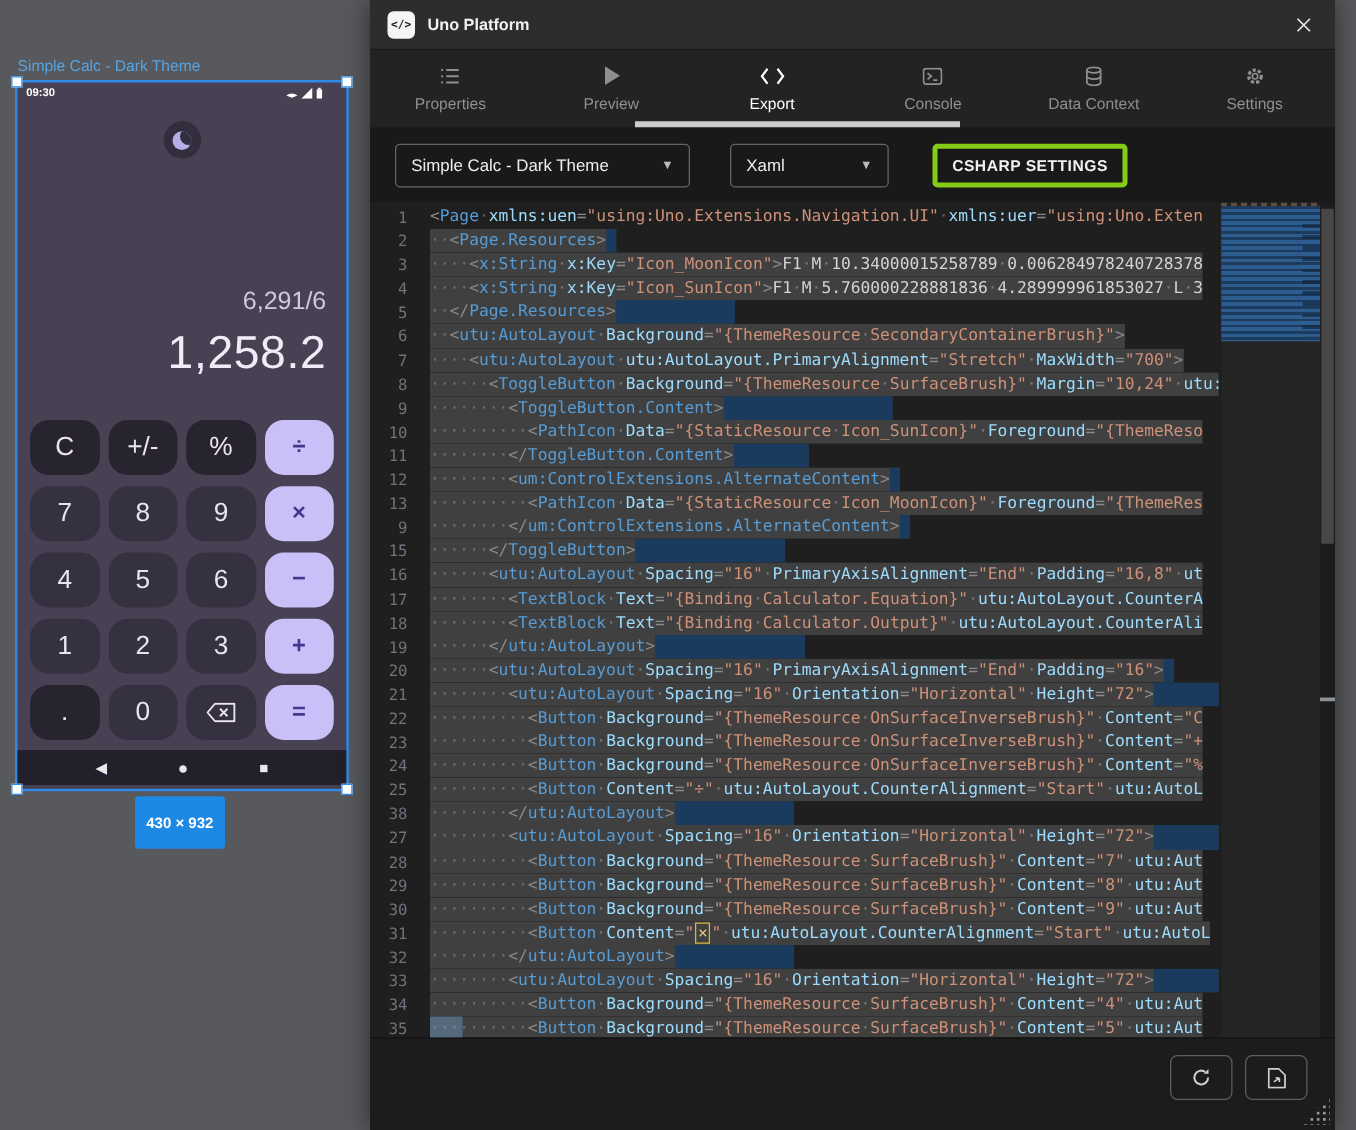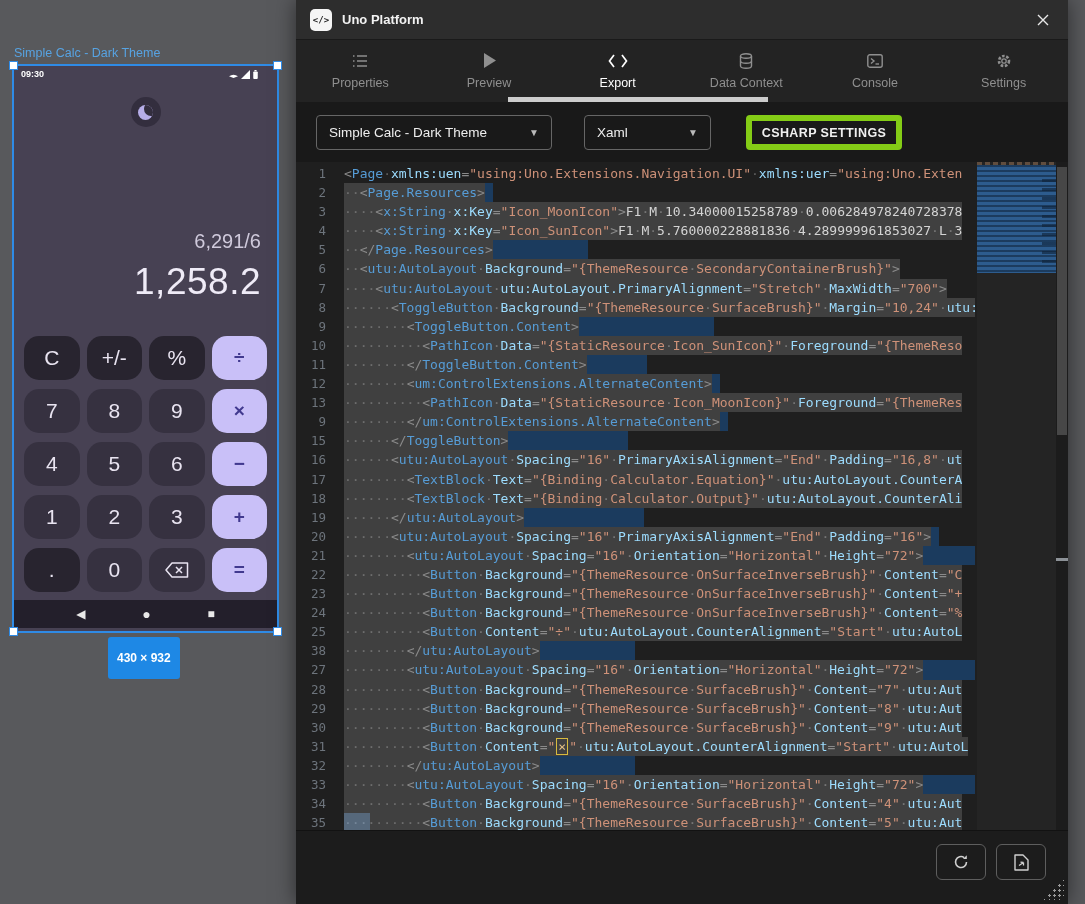--- a/index.html
+++ b/index.html
@@ -62,21 +62,21 @@
   .tab .ticon{height:17px;display:flex;align-items:center;}
   .tab.active{color:#ffffff;}
   .tab-indicator{position:absolute;left:212px;bottom:0;width:260px;height:5px;background:#cccccc;}
 
   .toolbar{position:absolute;left:0;top:102px;right:0;height:60px;background:#191919;}
   .select{position:absolute;top:13px;height:35px;border:1px solid #666;border-radius:4px;
           display:flex;align-items:center;color:#eee;font-size:13.5px;padding:0 12px;background:#191919;}
   .select .caret{margin-left:auto;color:#bbb;font-size:10px;}
   .sel-project{left:20px;width:236px;}
   .sel-format{left:288px;width:127px;gap:32px;}
-  .btn-csharp{position:absolute;top:13px;left:450px;width:156px;height:35px;border:6px solid #84cc16;
+  .btn-csharp{position:absolute;top:13px;left:450px;width:156px;height:35px;border:4px solid #84cc16;
               border-radius:4px;color:#f0f0f0;font-size:12.5px;font-weight:bold;letter-spacing:.4px;
               display:flex;align-items:center;justify-content:center;background:#191919;}
 
   
   .editor{position:absolute;left:0;top:162px;width:772px;height:668px;background:#1f1f1f;overflow:hidden;}
   .code-lines{position:absolute;left:0;top:2px;width:679px;overflow:hidden;
               font-family:"DejaVu Sans Mono","Liberation Mono",monospace;font-size:13px;}
   .cl{display:flex;height:19.1px;line-height:19.1px;white-space:pre;}
   .ln{width:44px;flex:0 0 44px;text-align:right;padding-right:14px;color:#6d747c;font-size:12.5px;}
   .ct{position:relative;flex:1;overflow:hidden;margin-left:4px;}
@@ -235,39 +235,39 @@
             <g stroke="#ffffff" stroke-width="1.7" fill="none">
               <path d="M6 1 L1.5 7 L6 13"></path>
               <path d="M14 1 L18.5 7 L14 13"></path>
             </g>
           </svg>
         </span>
       <span>Export</span>
     </div>
     <div class="tab">
       <span class="ticon">
+        <svg width="16" height="14" viewBox="0 0 16 14">
+            <rect x="0.8" y="0.8" width="14.4" height="12.4" rx="2" stroke="#8f8f8f" stroke-width="1.4" fill="none"></rect>
+            <path d="M4 4.5 L7 7 L4 9.5" stroke="#8f8f8f" stroke-width="1.4" fill="none"></path>
+            <path d="M8.5 10 H12" stroke="#8f8f8f" stroke-width="1.4"></path>
+          </svg>
+        </span>
+      <span>Console</span>
+    </div>
+    <div class="tab">
+      <span class="ticon">
         <svg width="14" height="16" viewBox="0 0 14 16">
             <g stroke="#8f8f8f" stroke-width="1.4" fill="none">
               <ellipse cx="7" cy="3" rx="5.5" ry="2.2"></ellipse>
               <path d="M1.5 3 V13 A5.5 2.2 0 0 0 12.5 13 V3"></path>
               <path d="M1.5 8 A5.5 2.2 0 0 0 12.5 8"></path>
             </g>
           </svg>
         </span>
       <span>Data Context</span>
-    </div>
-    <div class="tab">
-      <span class="ticon">
-        <svg width="16" height="14" viewBox="0 0 16 14">
-            <rect x="0.8" y="0.8" width="14.4" height="12.4" rx="2" stroke="#8f8f8f" stroke-width="1.4" fill="none"></rect>
-            <path d="M4 4.5 L7 7 L4 9.5" stroke="#8f8f8f" stroke-width="1.4" fill="none"></path>
-            <path d="M8.5 10 H12" stroke="#8f8f8f" stroke-width="1.4"></path>
-          </svg>
-        </span>
-      <span>Console</span>
     </div>
     <div class="tab">
       <span class="ticon">
         <svg width="16" height="16" viewBox="0 0 16 16">
             <circle cx="8" cy="8" r="5" stroke="#8f8f8f" stroke-width="2.6" fill="none" stroke-dasharray="2.6 1.6"></circle>
             <circle cx="8" cy="8" r="2.2" fill="#232323" stroke="#8f8f8f" stroke-width="1.3"></circle>
           </svg>
         </span>
       <span>Settings</span>
     </div>

